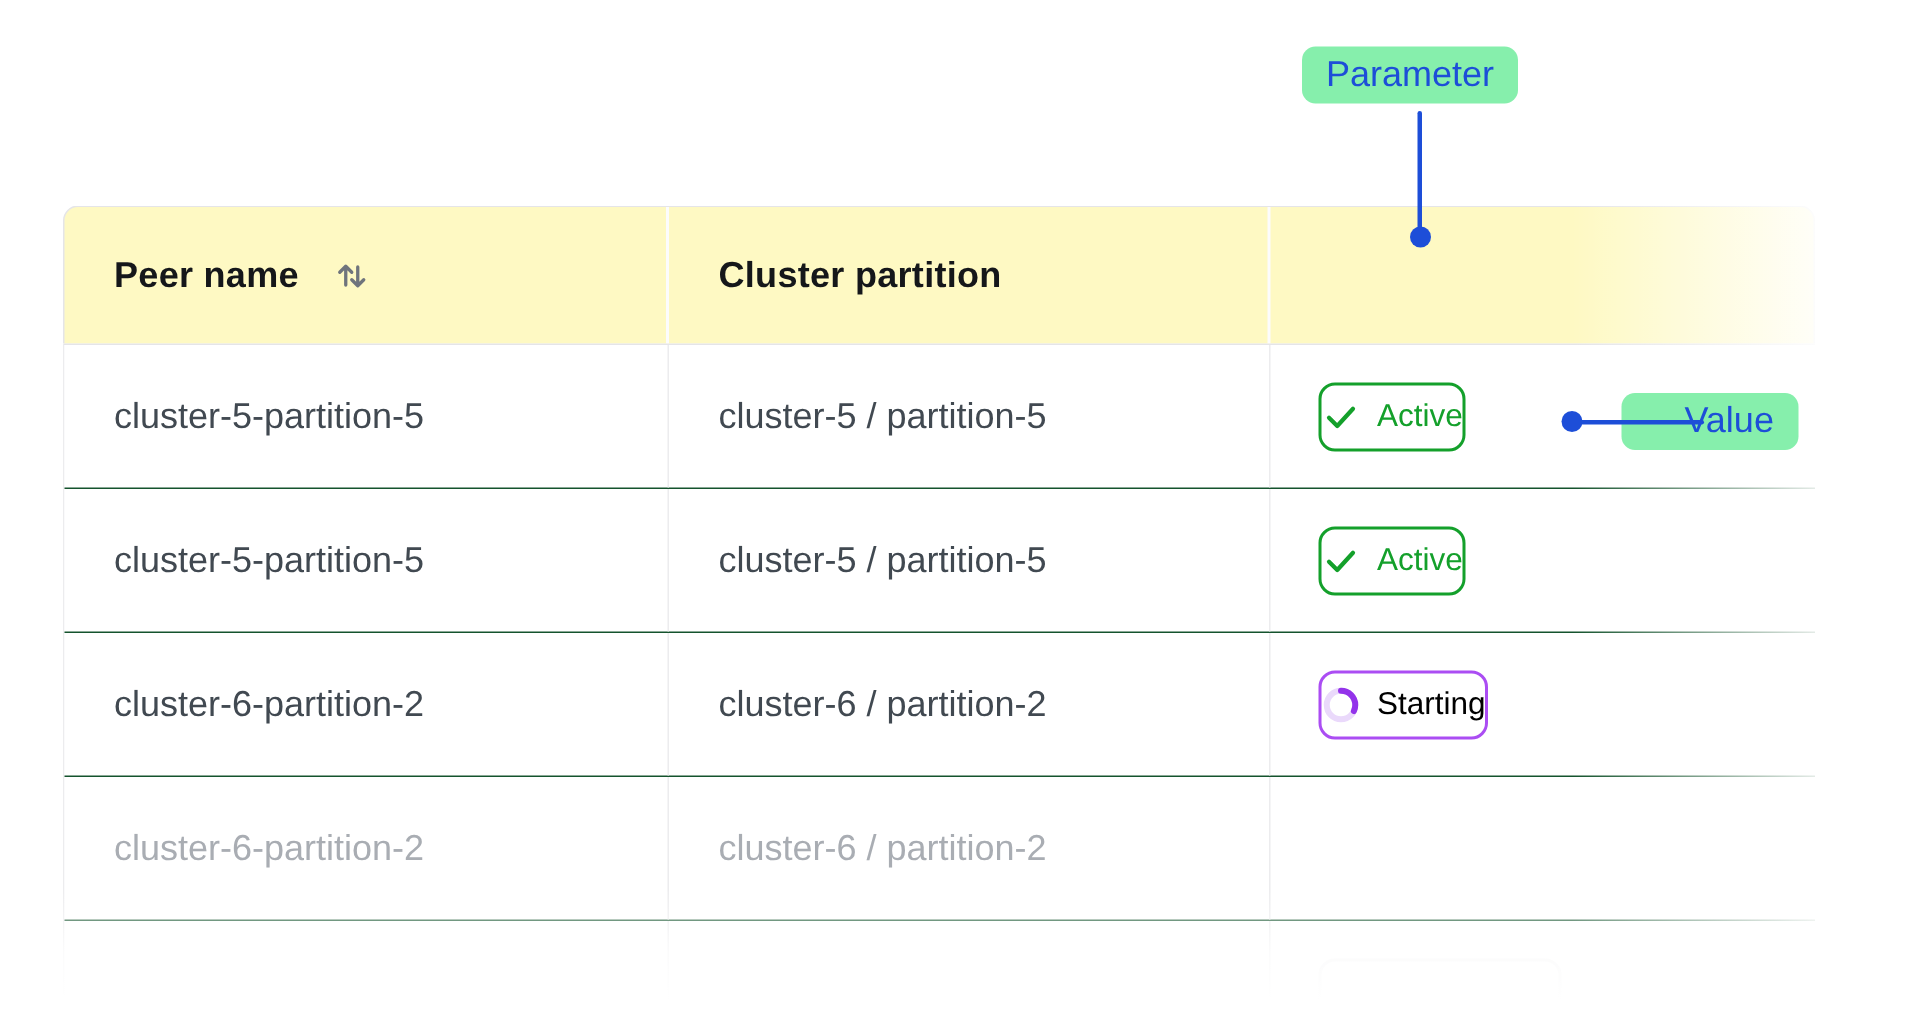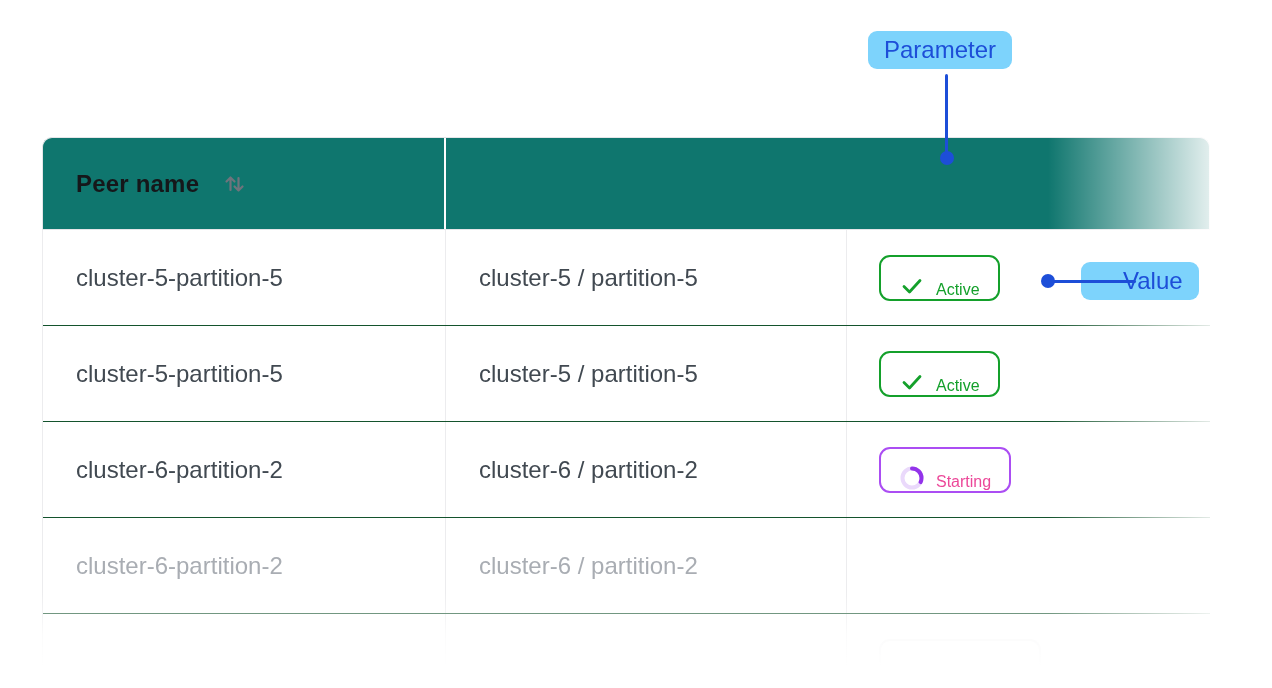--- a/index.html
+++ b/index.html
@@ -14,21 +14,21 @@
   .table-wrap {
     position: absolute;
     left: 42px;
     top: 137px;
     width: 1168px;
     z-index: 1;
   }
   .thead {
     display: flex;
     height: 92px;
-    background: #0f766e;
+    background: #fef9c3;
     border: 1px solid #e5e5e8;
     border-bottom: none;
     border-top-left-radius: 10px;
     border-top-right-radius: 10px;
     overflow: hidden;
   }
   .th {
     display: flex;
     align-items: center;
     gap: 22px;
@@ -61,51 +61,51 @@
     color: #414951;
   }
   .td-1 { width: 403px; border-right: 1px solid #ececee; }
   .td-2 { width: 401px; border-right: 1px solid #ececee; }
   .td-3 { width: 363px; padding-left: 32px; }
   .tr.muted .td-1, .tr.muted .td-2 { color: #a9adb3; }
 
   
   .badge {
     display: inline-flex;
-    align-items: flex-end;
+    align-items: center;
     gap: 11px;
     height: 46px;
-    padding: 0 18px;
+    padding: 0 0;
     border: 2px solid transparent;
     border-radius: 11px;
-    font-size: 16px;
+    font-size: 21px;
     font-weight: 500;
     background: #ffffff;
   }
   .badge .check-icon, .badge .spinner-icon { display: none; line-height: 0; }
   .badge.active   { border-color: #14a02b; color: #14a02b; }
   .badge.active .check-icon { display: inline-flex; }
-  .badge.starting { border-color: #ab4df3; color: #ec4899; }
+  .badge.starting { border-color: #ab4df3; color: #000000; }
   .badge.starting .spinner-icon { display: inline-flex; }
   .badge.starting .spin-ring { stroke: #ead9fb; }
   .badge.starting .spin-arc  { stroke: #9333ea; }
   .badge.pending  { border-color: #c6c9cd; color: #9aa0a6; }
   .badge.pending .spinner-icon { display: inline-flex; }
   .badge.pending .spin-ring { stroke: #e7e8ea; }
   .badge.pending .spin-arc  { stroke: #555a61; }
   .badge.faded { border-color: #ededef; min-width: 162px; }
 
   
   .chip {
     position: absolute;
     z-index: 10;
     font-size: 24px;
     font-weight: 500;
     color: #1d4ed8;
-    background: #7dd3fc;
+    background: #86efac;
     border-radius: 9px;
     padding: 7px 16px;
     line-height: 24px;
   }
   #param-chip { left: 868px; top: 31px; }
   #value-chip { left: 1081px; top: 262px; padding-left: 42px; }
   .vline {
     position: absolute; z-index: 10;
     left: 945px; top: 74px; width: 3px; height: 80px;
     background: #1d4ed8; border-radius: 2px;
@@ -150,20 +150,23 @@
   <div class="thead">
     <div class="th th-1">
       <span>Peer name</span>
       <span style="line-height:0">
         <svg width="27" height="27" viewBox="0 0 27 27" fill="none">
           <path d="M9.5 20 V7.5 M5.5 11.5 L9.5 7.5 L13.5 11.5" stroke="#6f747c" stroke-width="2.2" stroke-linecap="round" stroke-linejoin="round"></path>
           <path d="M17.5 8 V20.5 M13.5 16.5 L17.5 20.5 L21.5 16.5" stroke="#6f747c" stroke-width="2.2" stroke-linecap="round" stroke-linejoin="round"></path>
         </svg>
       </span>
     </div>
+    <div class="th th-2">
+      <span>Cluster partition</span>
+    </div>
   </div>
   <div class="tbody" id="tbody">
   <div class="tr">
     <div class="td td-1">
           <span>cluster-5-partition-5</span>
         </div>
     <div class="td td-2">
           <span>cluster-5 / partition-5</span>
         </div>
     <div class="td td-3">

